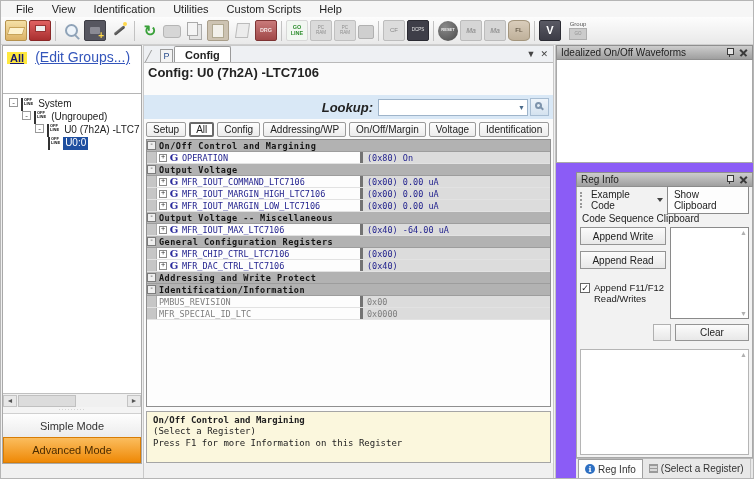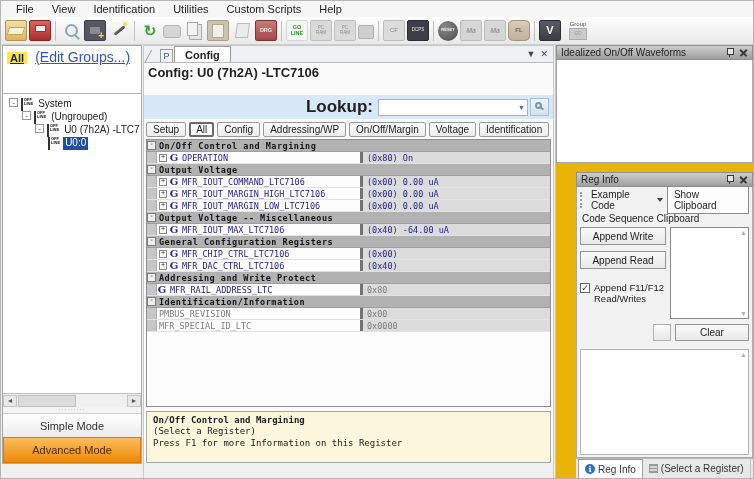--- a/index.html
+++ b/index.html
@@ -74,21 +74,21 @@
   
   .center-panel { flex:1; display:flex; flex-direction:column; background:#fbfbfb; margin:0 1px; min-width:0; border:1px solid #c9c9c9; border-bottom:none; }
   .tabstrip { height:17px; background:#eef0f3; border-bottom:1px solid #b9b9b9; display:flex; align-items:flex-end; padding-left:4px; flex:0 0 auto; }
   .tab-deco { width:10px; height:12px; border-left:1px solid #9a9a9a; transform:skewX(-28deg); margin-right:2px; }
   .ptab { width:13px; height:13px; border:1px solid #9a9a9a; border-bottom:none; background:#f4f4f4; font-size:9px; color:#2b4f8e; text-align:center; line-height:12px; }
   .tab-active { height:16px; background:#fff; border:1px solid #9a9a9a; border-bottom:none; border-radius:2px 2px 0 0; font-size:11px; font-weight:bold; padding:0 10px; display:flex; align-items:center; margin-left:1px; }
   .tabstrip .spacer { flex:1; }
   .tab-ctrl { font-size:9px; color:#444; padding:0 5px 3px 0; }
   .cfg-title { font-size:13px; font-weight:bold; padding:2px 4px 1px; flex:0 0 auto; }
   .lookup-bar { height:24px; background:#d9e8f6; margin-top:14px; display:flex; align-items:center; justify-content:flex-end; padding-right:4px; flex:0 0 auto; }
-  .lookup-label { font-size:17px; font-weight:bold; margin-right:5px; }
+  .lookup-label { font-size:13px; font-weight:bold; margin-right:5px;font-style:italic; }
   .lookup-combo { width:150px; height:17px; background:#fff; border:1px solid #9eb4ca; display:flex; align-items:center; }
   .lookup-combo input { flex:1; border:none; outline:none; font-size:10px; min-width:0; background:transparent; font-family:"Liberation Sans",sans-serif; }
   .combo-arrow { width:11px; font-size:7px; color:#4a6a8a; text-align:center; }
   .lookup-mag { width:19px; height:18px; margin-left:2px; background:linear-gradient(#eef4fa,#d4e2ef); border:1px solid #a8bdd2; position:relative; }
   .mag-glyph { position:absolute; left:4px; top:3px; width:7px; height:7px; border:2px solid #7e94ac; border-radius:50%; }
   .mag-glyph::after { content:''; position:absolute; width:5px; height:2px; background:#7e94ac; transform:rotate(45deg); right:-4px; bottom:-2px; }
   .filter-row { height:20px; display:flex; align-items:center; padding:2px 2px; gap:3px; flex:0 0 auto; }
   .filter-btn { font-size:10px; padding:1px 6px; background:linear-gradient(#fdfdfd,#ececec); border:1px solid #9a9a9a; border-radius:2px; color:#222; white-space:nowrap; }
   .filter-btn.active { background:#fff; border:2px solid #6a6a6a; padding:0 5px; }
 
@@ -108,21 +108,21 @@
   .grow.sec .rname { color:#141414; font-weight:bold; letter-spacing:0.5px; }
   .rvalue { flex:0 0 190px; background:#dcdcdc; border-left:3px solid #737373; display:flex; align-items:center; padding-left:4px; color:#23238e; white-space:nowrap; }
   .grow.ro .rname, .grow.ro .rvalue { color:#7e7e7e; }
   .grow.roval .rvalue { color:#7e7e7e; }
 
   .help-box { flex:0 0 auto; height:52px; margin:4px 2px 0; background:#fbf7dd; border:1px solid #a5a5a5; font-family:"DejaVu Sans Mono",monospace; font-size:9px; padding:3px 6px; line-height:1.25; color:#222; overflow:hidden; }
   .help-title { font-weight:bold; }
   .center-bottom-pad { height:15px; background:#f0f0f0; flex:0 0 auto; }
 
   
-  .right-panel { width:198px; flex:0 0 auto; display:flex; flex-direction:column; background:#eab308; border-left:1px solid #c4c4c4; min-height:0; }
+  .right-panel { width:198px; flex:0 0 auto; display:flex; flex-direction:column; background:#8b5cf6; border-left:1px solid #c4c4c4; min-height:0; }
   .dock-header { height:15px; background:linear-gradient(#cdcdcd,#9f9f9f); border:1px solid #8f8f8f; display:flex; align-items:center; font-size:10px; color:#1d1d1d; padding:0 4px; flex:0 0 auto; }
   .dock-header .spacer { flex:1; }
   .pin-icon { width:8px; height:9px; position:relative; margin-right:6px; }
   .pin-icon::before { content:''; position:absolute; left:1px; top:0; width:5px; height:5px; border:1px solid #3a3a3a; background:#e5e5e5; }
   .pin-icon::after { content:''; position:absolute; left:3px; top:6px; width:1px; height:3px; background:#3a3a3a; }
   .x-icon { width:8px; height:8px; position:relative; }
   .x-icon::before, .x-icon::after { content:''; position:absolute; left:-1px; top:3px; width:9px; height:1.5px; background:#3a3a3a; }
   .x-icon::before { transform:rotate(45deg); } .x-icon::after { transform:rotate(-45deg); }
   .waveforms-dock { height:118px; display:flex; flex-direction:column; flex:0 0 auto; }
   .waveforms-body { flex:1; background:#fff; border:1px solid #a9a9a9; border-top:none; }
@@ -475,27 +475,20 @@
             <span class="rvalue" data-name="register-value">(0x40)</span>
           </div>
 
           <div class="grow sec" data-name="table-row">
             <span class="rowmargin" data-name="row-margin"></span>
 
             <span class="rname" data-name="register-name">Addressing and Write Protect</span>
 
           </div>
 
-          <div class="grow roval" data-name="table-row">
-            <span class="rowmargin" data-name="row-margin"></span>
-
-            <span class="gicon show" data-name="global-register-icon"></span>
-            <span class="rname" data-name="register-name">MFR_RAIL_ADDRESS_LTC</span>
-            <span class="rvalue" data-name="register-value">0x80</span>
-          </div>
 
           <div class="grow sec" data-name="table-row">
             <span class="rowmargin" data-name="row-margin"></span>
 
             <span class="rname" data-name="register-name">Identification/Information</span>
 
           </div>
 
           <div class="grow ro" data-name="table-row">
             <span class="rowmargin" data-name="row-margin"></span>

